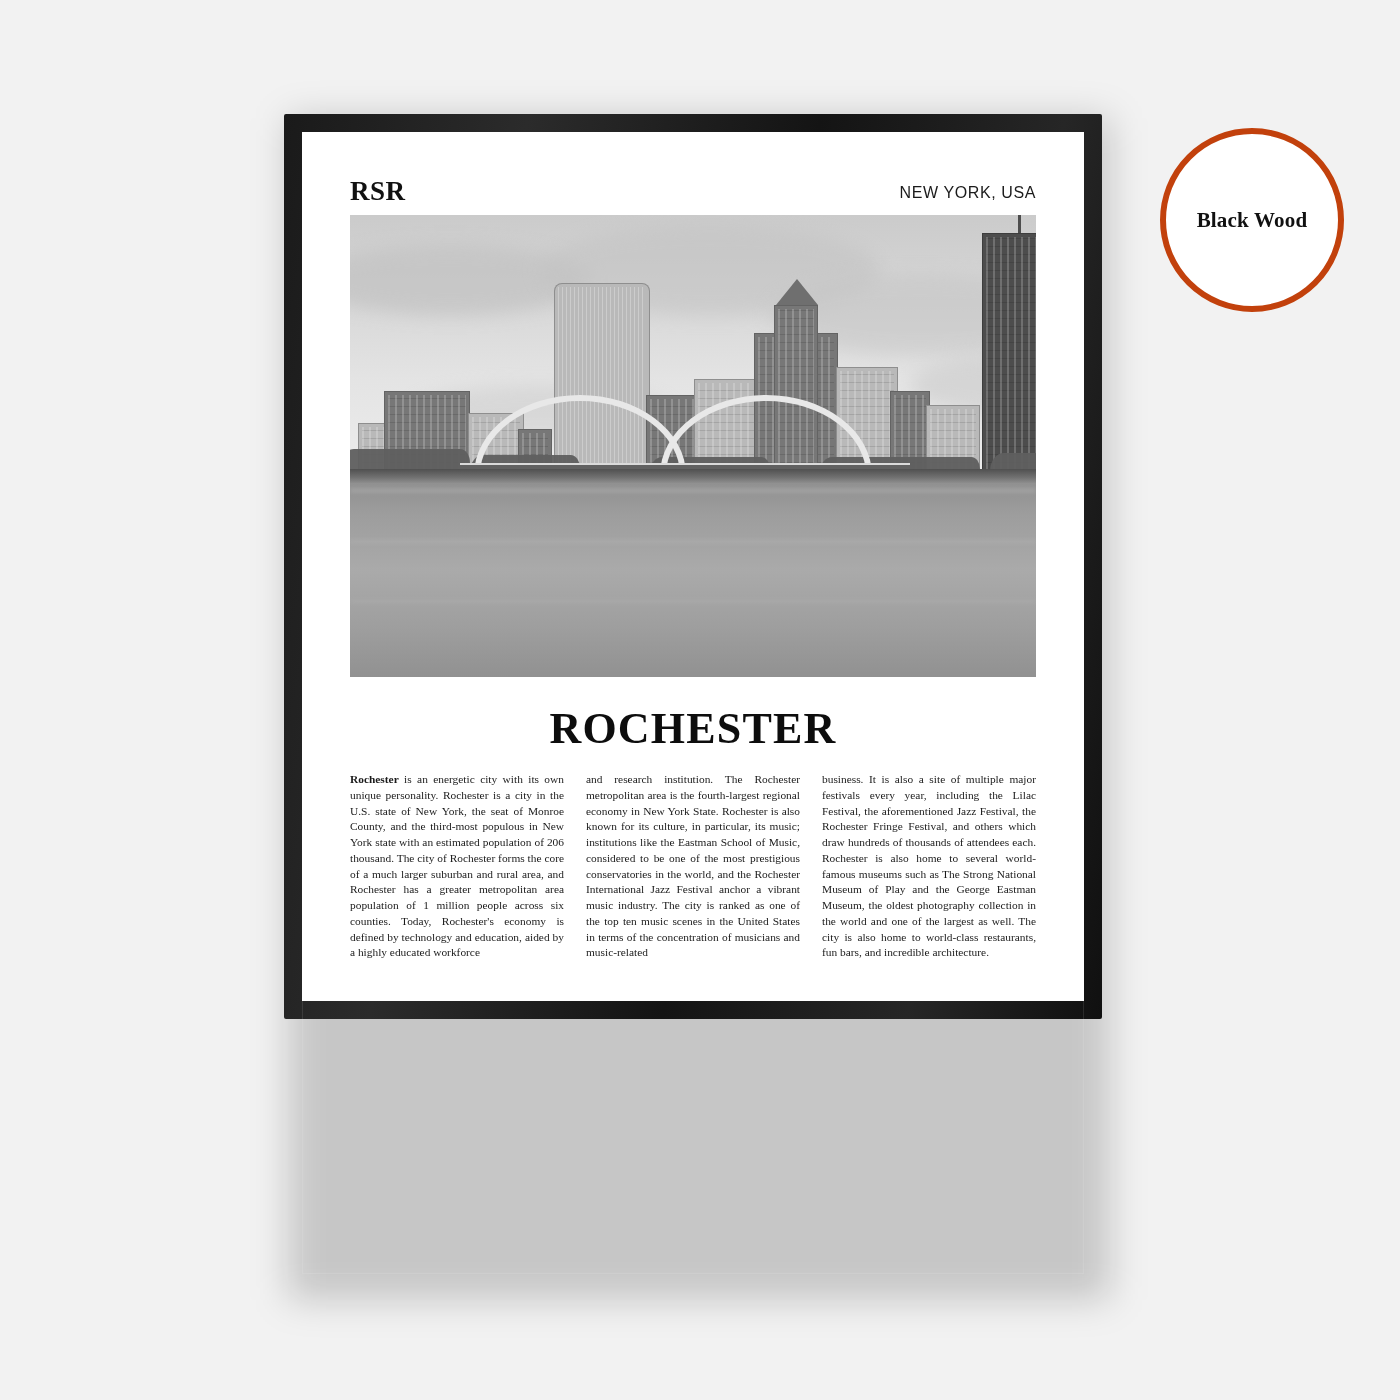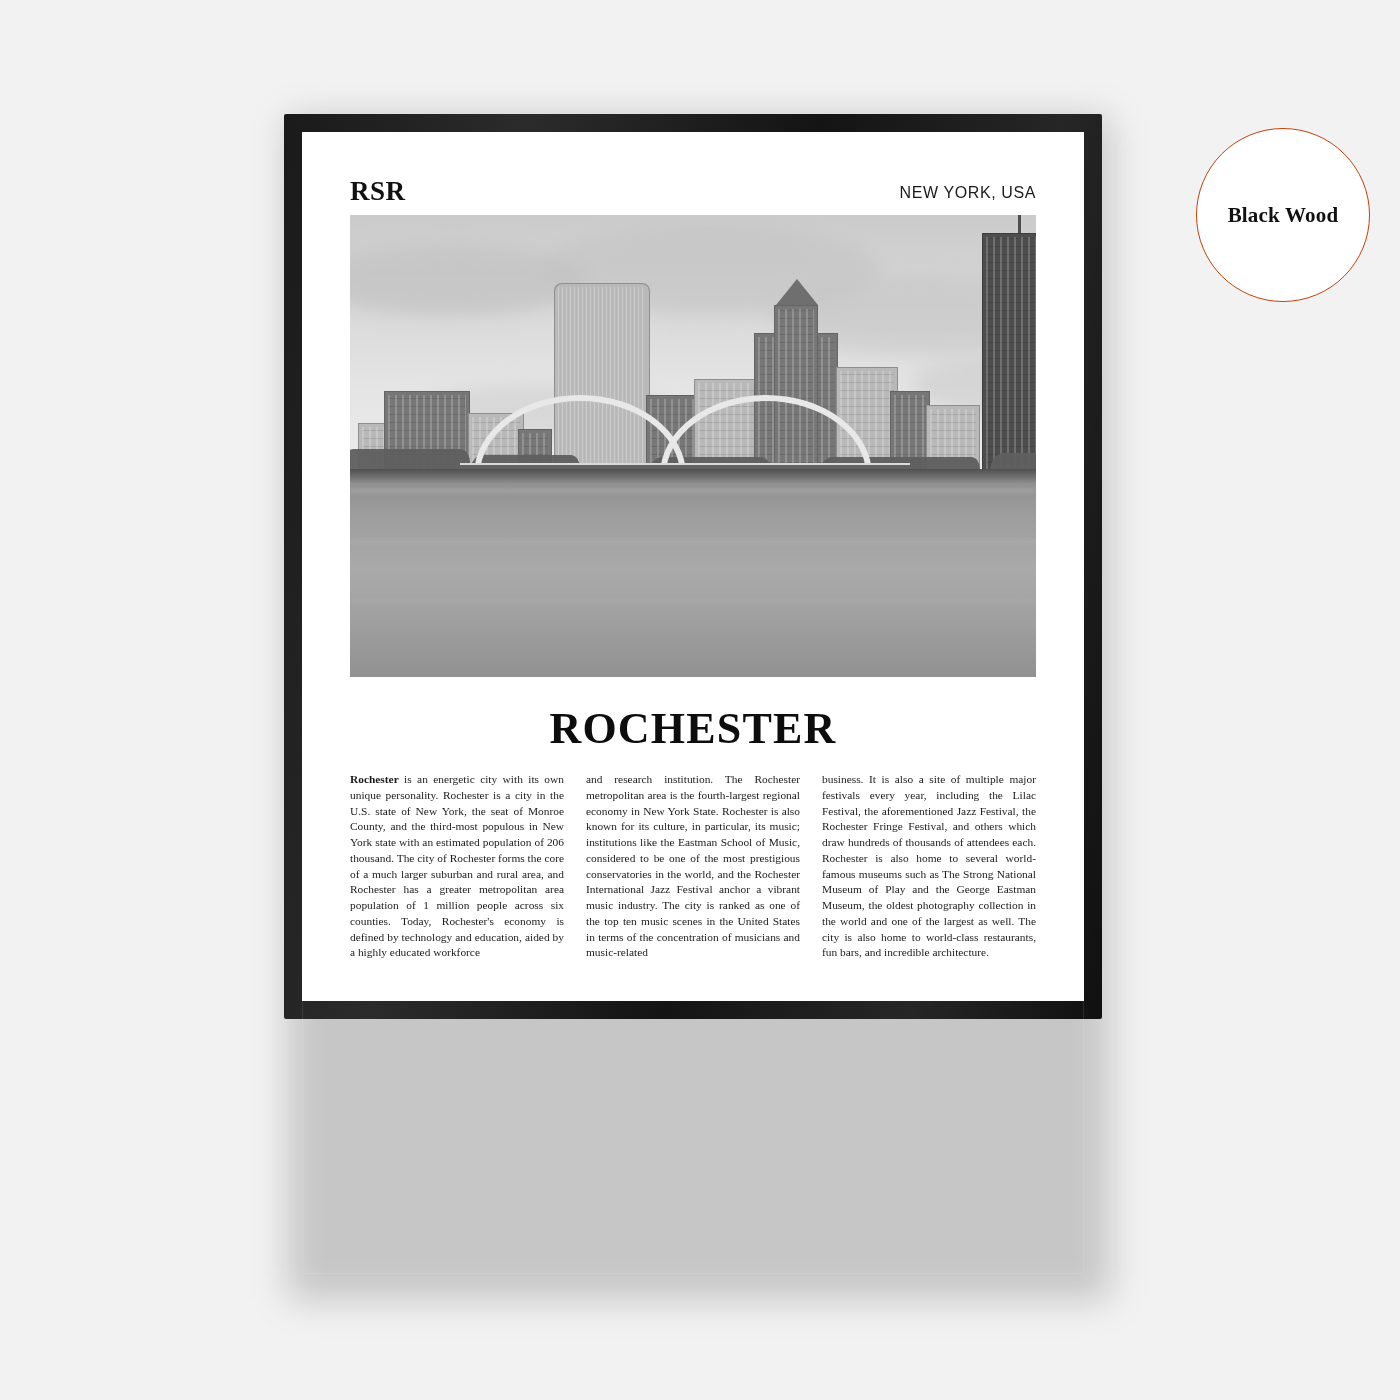--- a/index.html
+++ b/index.html
@@ -187,27 +187,27 @@
     line-height: 1.38;
     text-align: justify;
     color: #1a1a1a;
     hyphens: auto;
   }
   .poster-col b { font-weight: bold; }
 
   
   #swatch-badge {
     position: absolute;
-    left: 1196px;
+    left: 1160px;
     top: 128px;
     width: 172px;
     height: 172px;
     border-radius: 50%;
     background: #ffffff;
-    border: 1px solid #c2410c;
+    border: 6px solid #c2410c;
     display: flex;
     align-items: center;
     justify-content: center;
   }
   #swatch-label {
     font-family: "Liberation Serif", serif;
     font-weight: bold;
     font-size: 21px;
     color: #111;
     letter-spacing: 0.2px;

